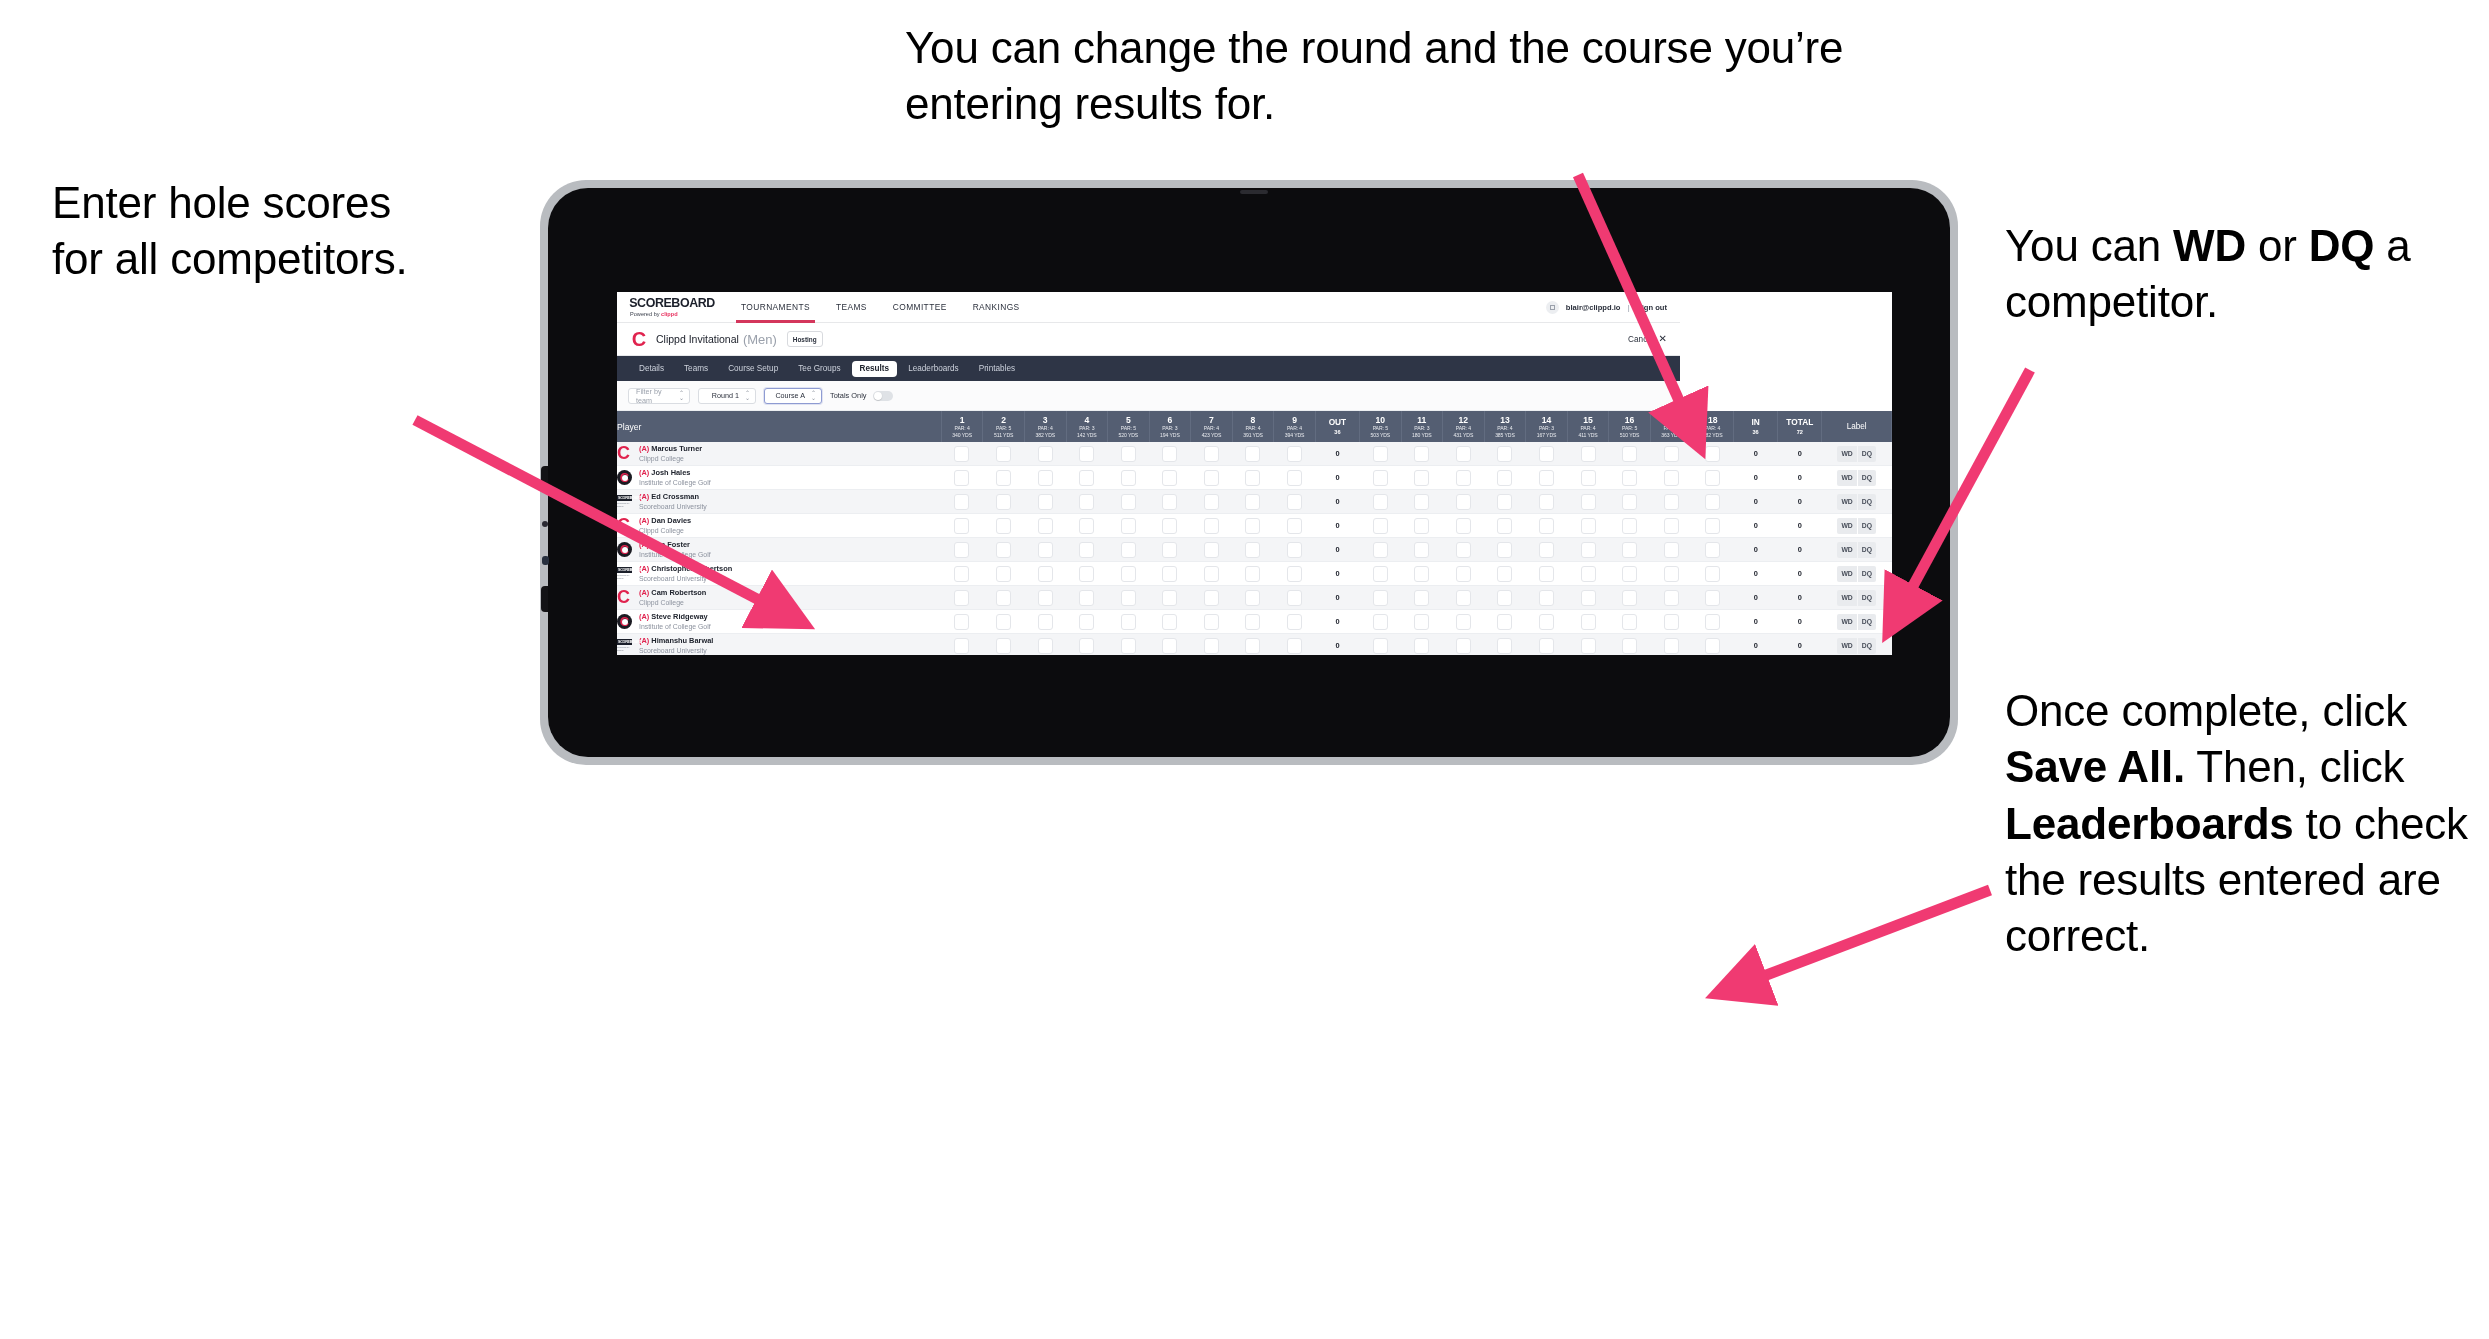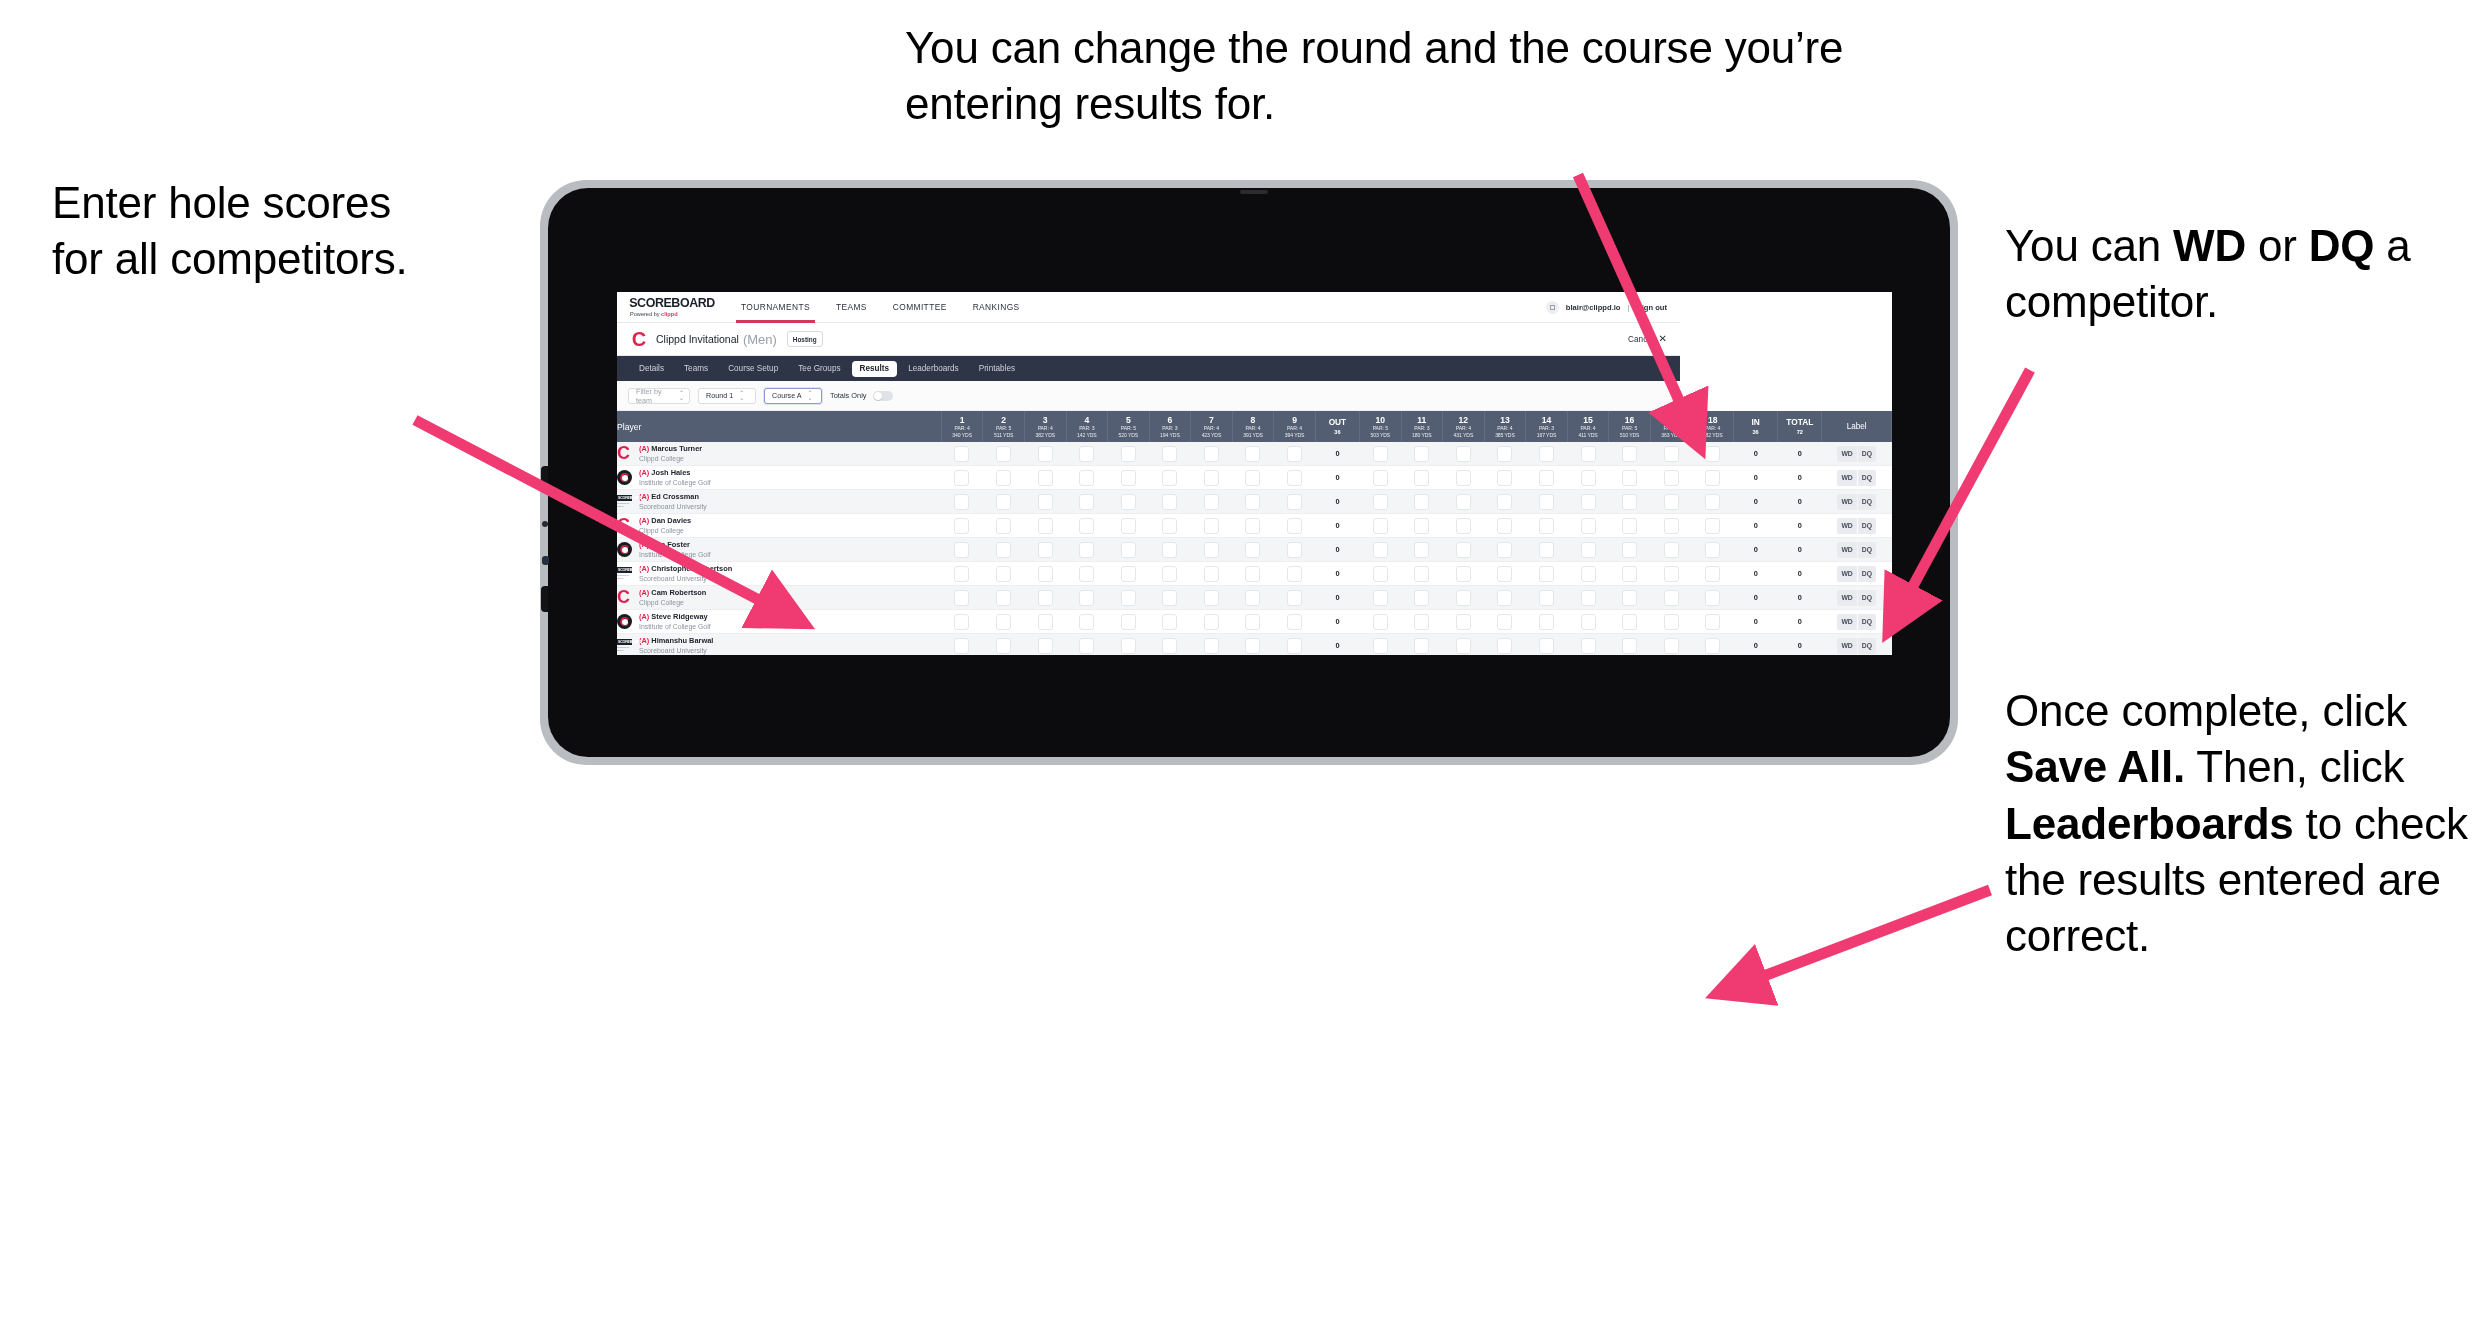--- a/index.html
+++ b/index.html
@@ -134,21 +134,21 @@
     height: 30px; background:#fbfbfc; display:flex; align-items:center;
     padding: 0 11px; gap: 8px; border-bottom:1px solid #eceef1;
   }
   .searchbox {
     flex: 1 1 auto; height: 16px; background:#fff; border:1px solid #e2e4e8;
     border-radius: 3px; display:flex; align-items:center; padding: 0 7px;
     font-size: 7.2px; color:#9ba1ac; max-width: 900px;
   }
   .selbox {
     height: 16px; border:1px solid #dadde2; border-radius:3px; background:#fff;
-    display:flex; align-items:center; justify-content:flex-start;
+    display:flex; align-items:center; justify-content:flex-end;
     font-size: 7.2px; color:#2b303c; padding: 0 5px 0 7px; gap: 6px;
   }
   .selbox.muted { color:#9ba1ac; width: 62px; }
   .selbox.w58 { width: 58px; }
   .selbox.focus { border-color:#8e9bd2; box-shadow: 0 0 0 1px rgba(142,155,210,.25);}
   .caret { font-size: 6px; color:#8a909c; line-height: 6px; display:flex; flex-direction:column; }
   .toggle-wrap { display:flex; align-items:center; gap:6px; font-size: 7.4px; color:#2b303c; }
   .toggle {
     width: 20px; height: 10px; border-radius: 6px; background:#dfe2e6; position: relative;
   }

